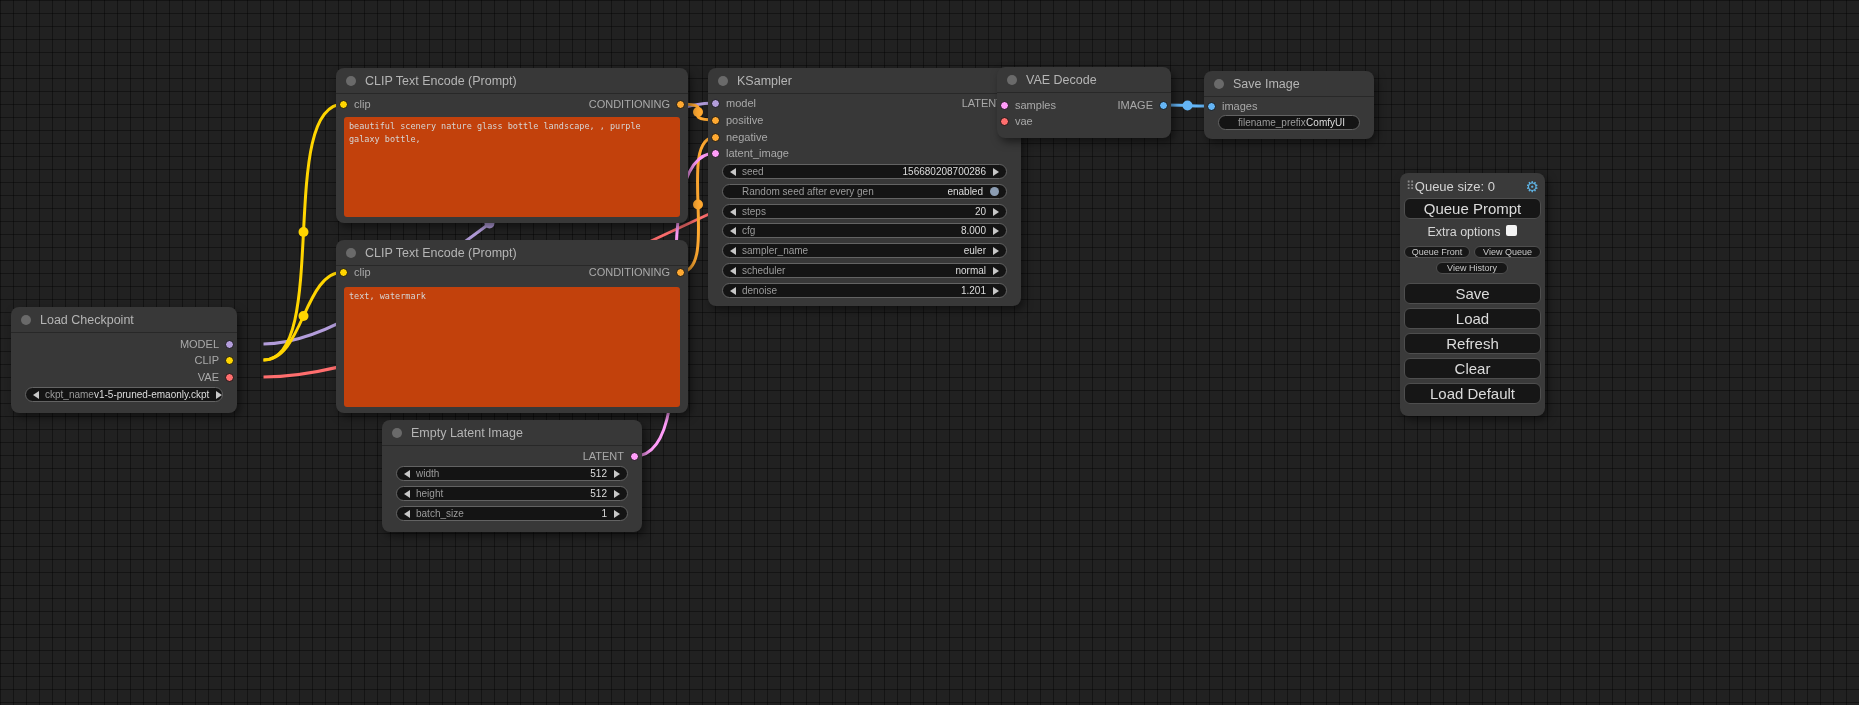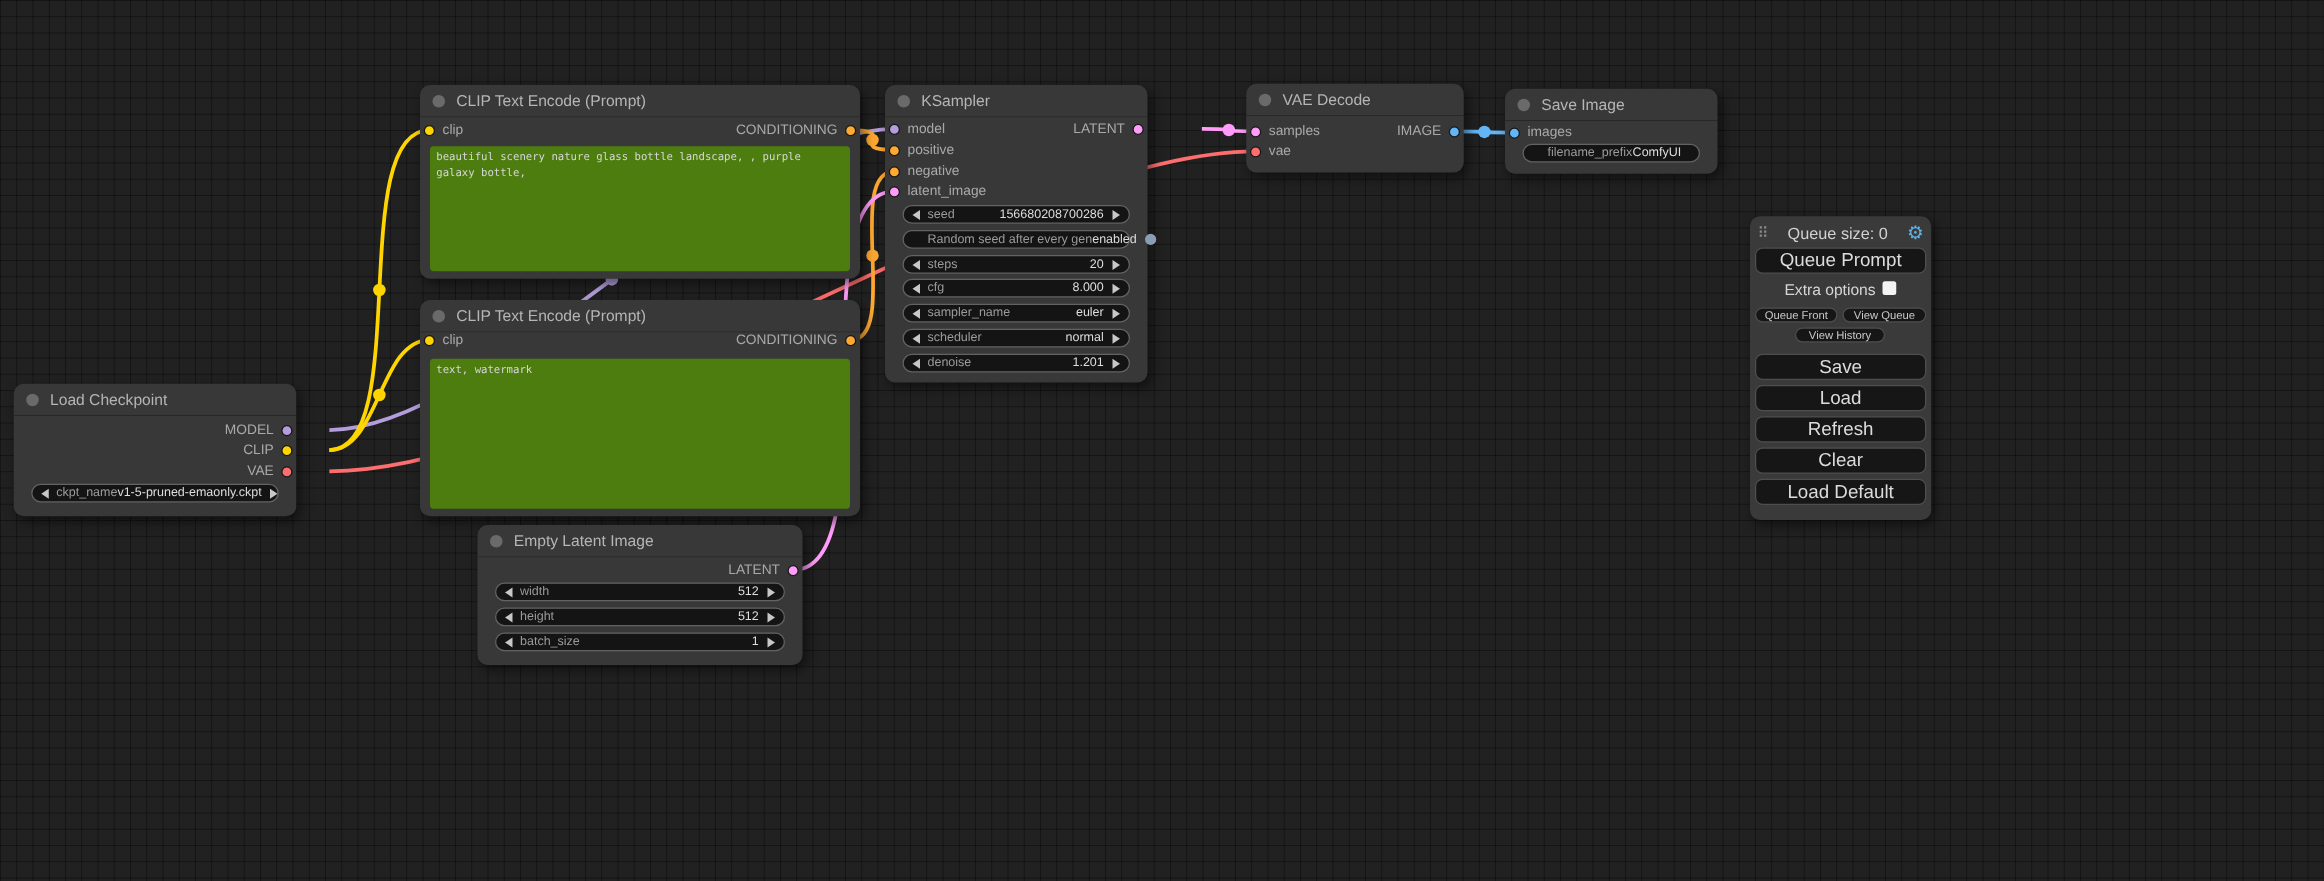--- a/index.html
+++ b/index.html
@@ -23,29 +23,29 @@
   .slabel{font-size:11px;color:#a9a9a9}
   .port{width:9px;height:9px;border-radius:50%;border:1px solid #161616;box-sizing:border-box;background:#888;flex:0 0 auto}
   .widget{position:absolute;left:14px;right:14px;height:15px;background:#141414;border:1px solid #636363;
           border-radius:8px;display:flex;align-items:center;font-size:10px;padding:0 7px;box-sizing:border-box}
   .arr{width:0;height:0;border:4px solid transparent;flex:0 0 auto}
   .arr.l{border-left:none;border-right:6px solid #c8c8c8}
   .arr.r{border-right:none;border-left:6px solid #c8c8c8}
   .wname{color:#9b9b9b;margin-left:6px;margin-right:auto;white-space:nowrap}
   .wval{color:#dddddd;margin-right:7px;white-space:nowrap}
   .toggle{width:9px;height:9px;border-radius:50%;background:#8c9db3;flex:0 0 auto}
-  .pbox{position:absolute;left:8px;right:8px;background:#4d7c0f;border-radius:3px;color:#d6d6d6;
+  .pbox{position:absolute;left:8px;right:8px;background:#c2410c;border-radius:3px;color:#d6d6d6;
         font-family:"DejaVu Sans Mono",monospace;font-size:8.5px;line-height:1.55;
         padding:3px 5px;box-sizing:border-box;white-space:pre-wrap;overflow:hidden}
   
   .panel{position:absolute;left:1400px;top:173px;width:145px;height:243px;background:#3a3a3a;
          border-radius:8px;box-shadow:3px 4px 9px rgba(0,0,0,.5);z-index:3}
   .phead{position:absolute;top:5px;left:6px;right:6px;height:16px;display:flex;align-items:center}
   .dots{color:#8a8a8a;font-size:12px;line-height:12px}
-  .qsize{flex:1;text-align:center;color:#d2d2d2;font-size:13px}
+  .qsize{flex:1;text-align:left;color:#d2d2d2;font-size:13px}
   .gear{color:#5fb2e2;font-size:15px;line-height:15px}
   .pbtn{position:absolute;left:4px;right:4px;height:21px;background:#161616;border:1px solid #4e4e4e;
         border-radius:6px;color:#dcdcdc;font-size:15px;display:flex;align-items:center;justify-content:center;
         box-sizing:border-box;cursor:pointer}
   .spill{position:absolute;height:12px;background:#161616;border:1px solid #4e4e4e;border-radius:7px;
          color:#c9c9c9;font-size:9px;display:flex;align-items:center;justify-content:center;box-sizing:border-box;cursor:pointer}
   .xrow{position:absolute;top:52px;left:0;right:0;display:flex;justify-content:center;gap:6px}
   .xlabel{color:#d6d6d6;font-size:12.5px}
   .xbox{width:11px;height:11px;background:#f4f4f4;border-radius:2px}
 </style>
@@ -168,21 +168,21 @@
     <span class="arr r"></span>
   </div>
   <div class="widget" style="top:86px">
     <span class="arr l"></span>
     <span class="wname">batch_size</span>
     <span class="wval">1</span>
     <span class="arr r"></span>
   </div>
 </div>
 
-<div class="node" style="left:708px;top:68px;width:210px;height:238px">
+<div class="node" style="left:708px;top:68px;width:313px;height:238px">
   <div class="ntitle">
     <span class="tdot"></span>
     <span>KSampler</span>
   </div>
   <div class="srow" style="top:27px">
     <span class="sgrp">
         <i class="port" style="background: rgb(179, 157, 219);"></i>
       <span class="slabel">model</span>
       </span>
     <span class="sgrp">

